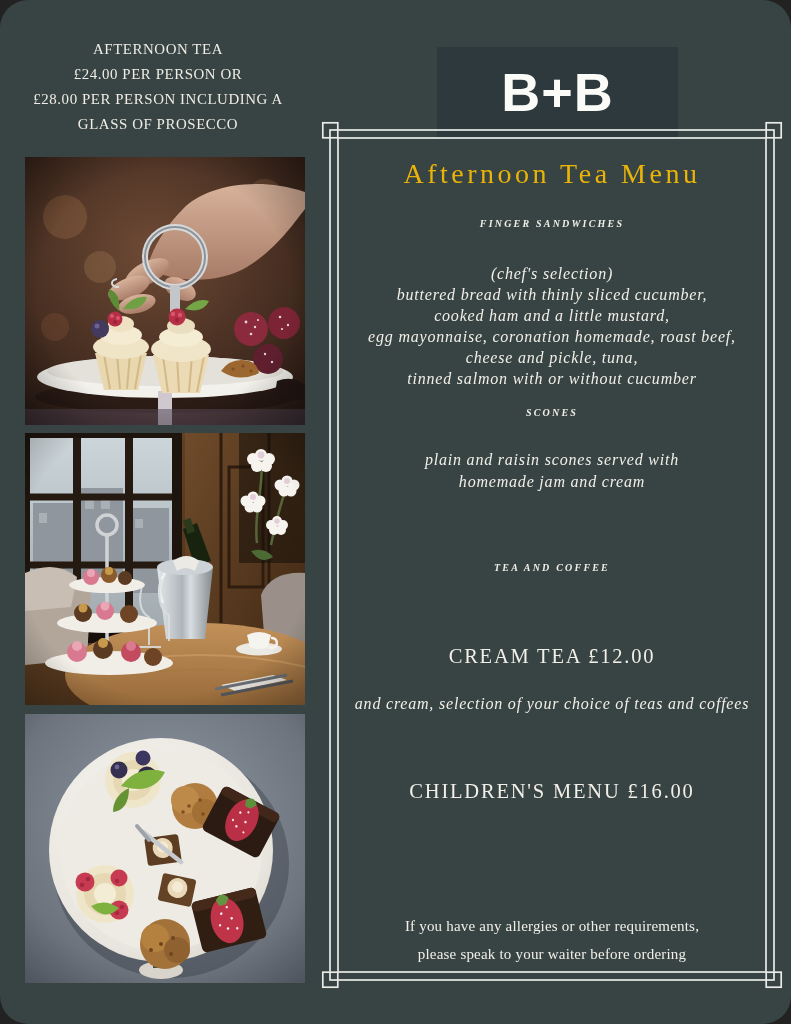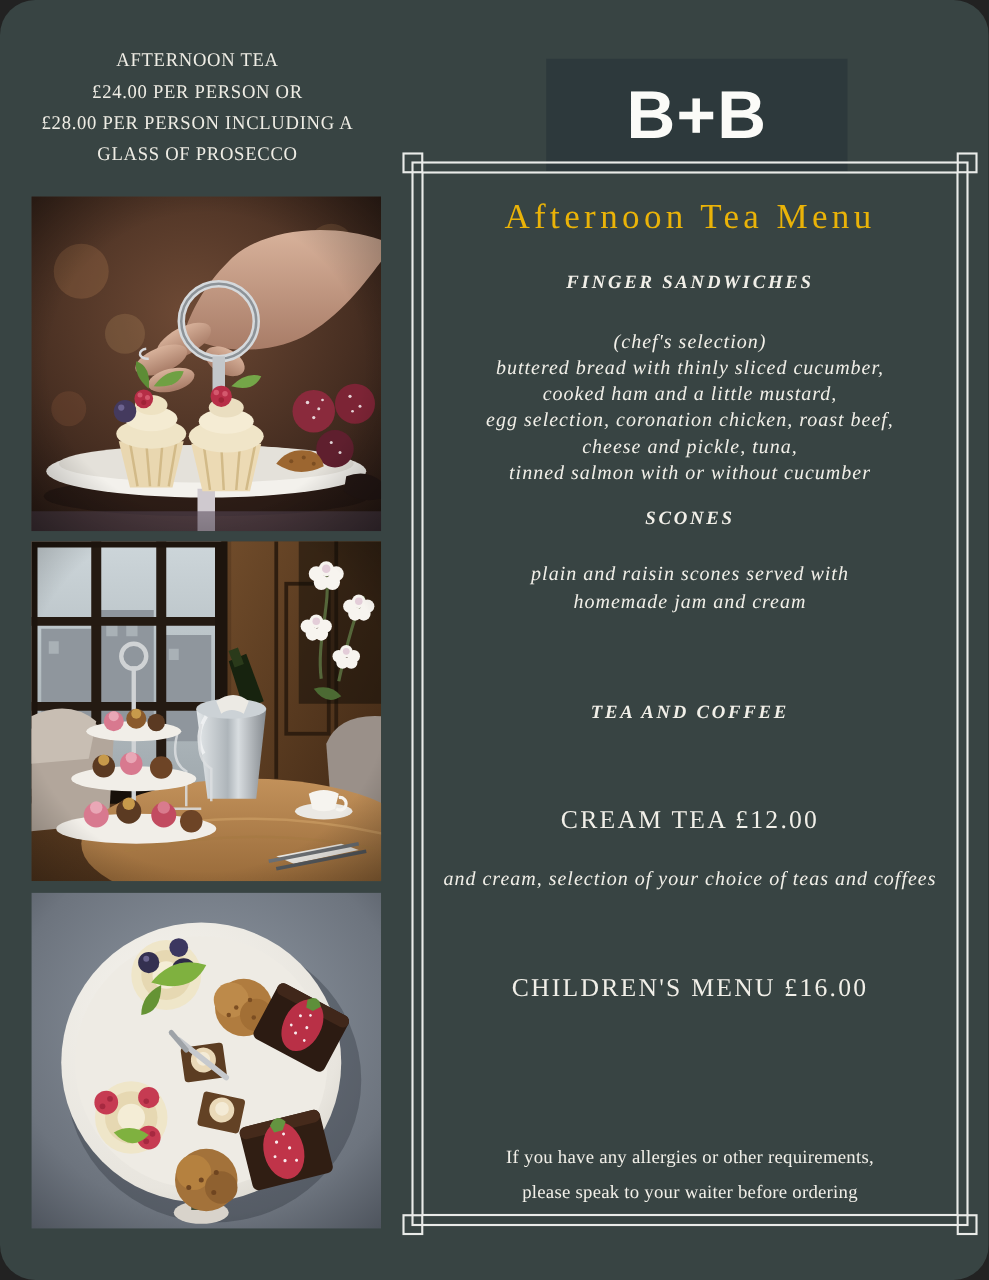--- a/index.html
+++ b/index.html
@@ -35,21 +35,21 @@
   .photo2{top:433px;height:272px;}
   .photo3{top:714px;height:269px;}
   
   .menu-panel{
     position:absolute;left:322px;top:122px;width:460px;height:866px;
     color:#f1efe8;text-align:center;
   }
   .frame{position:absolute;left:0;top:0;width:460px;height:866px;overflow:visible;}
   .mp{position:absolute;left:22px;right:22px;margin:0;text-align:center;}
   .m-title{font-size:28px;font-weight:normal;letter-spacing:3.5px;color:#eab308;}
-  .sec-h{font-style:italic;font-weight:bold;font-size:15px;letter-spacing:2.2px;}
+  .sec-h{font-style:italic;font-weight:bold;font-size:10px;letter-spacing:2.2px;}
   .price-h{font-size:20.5px;letter-spacing:1.8px;font-weight:normal;}
   .body-block span{display:block;font-style:italic;font-size:16px;line-height:21px;letter-spacing:0.8px;}
   .body-block.lh22 span{line-height:22px;}
   .note-block span{display:block;font-size:15px;line-height:28px;letter-spacing:0.2px;}
 </style>
 </head>
 <body>
 
 <div class="page">
 
@@ -441,21 +441,21 @@
       </g>
     </svg>
 
     <h1 class="mp m-title" style="top:36px">Afternoon Tea Menu</h1>
 
     <div class="mp sec-h" style="top:96px">FINGER SANDWICHES</div>
     <div class="mp body-block" style="top:141px">
       <span>(chef's selection)</span>
       <span>buttered bread with thinly sliced cucumber,</span>
       <span>cooked ham and a little mustard,</span>
-      <span>egg selection, coronation chicken, roast beef,</span>
+      <span>egg mayonnaise, coronation homemade, roast beef,</span>
       <span>cheese and pickle, tuna,</span>
       <span>tinned salmon with or without cucumber</span>
     </div>
 
     <div class="mp sec-h" style="top:285px">SCONES</div>
     <div class="mp body-block lh22" style="top:327px">
       <span>plain and raisin scones served with</span>
       <span>homemade jam and cream</span>
     </div>
 

